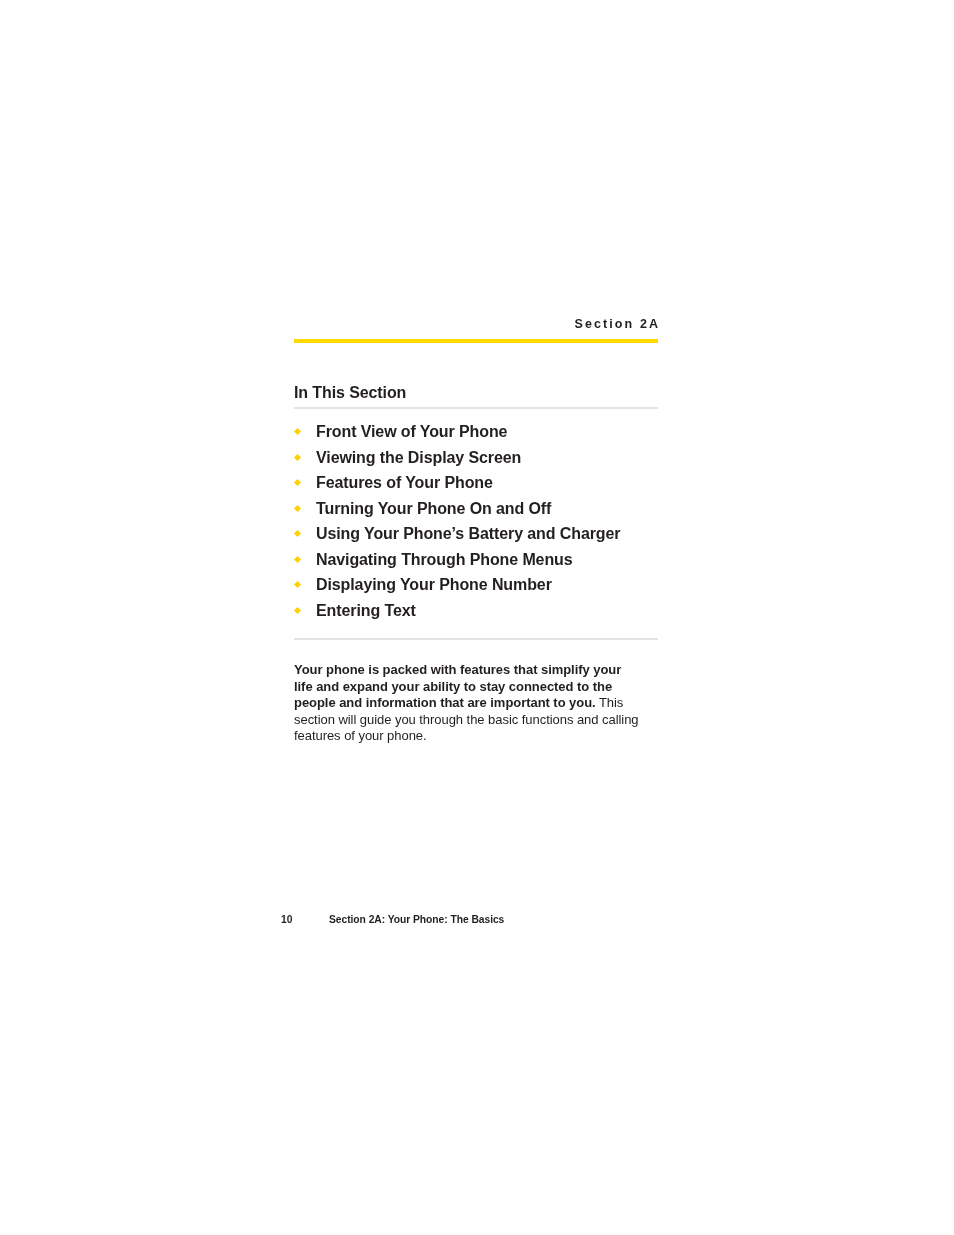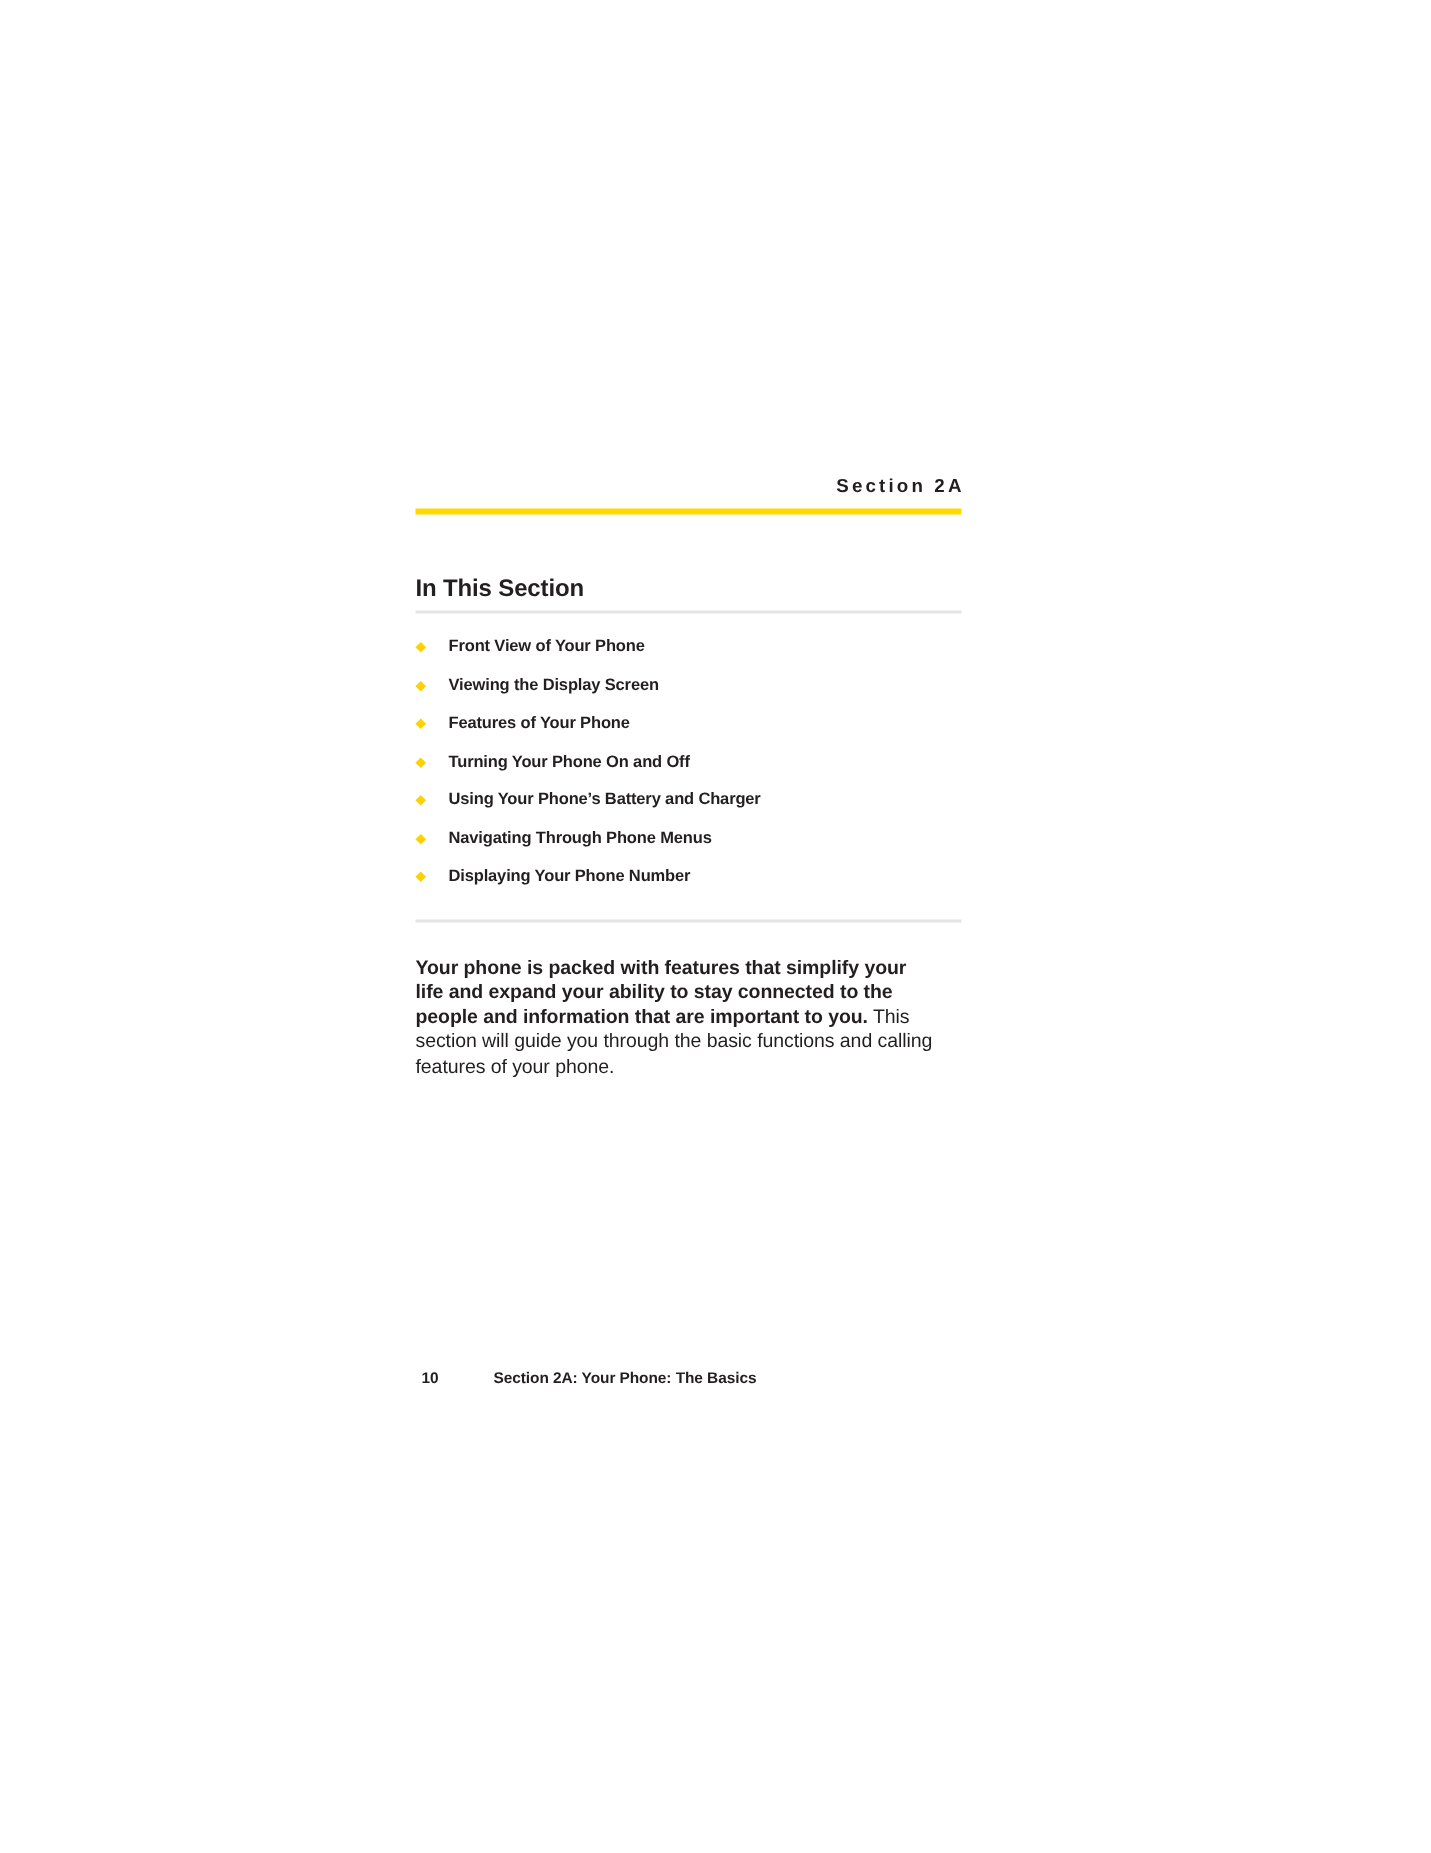--- a/index.html
+++ b/index.html
@@ -25,21 +25,21 @@
     top: 0;
     width: 954px;
     height: 1235px;
     background: #ffffff;
     overflow: hidden;
   }
 
   
   .content {
     position: absolute;
-    left: 277px;
+    left: 294px;
     top: 316px;
     width: 364px;
   }
 
   
   .section-eyebrow {
     text-align: right;
     font-size: 12.5px;
     font-weight: bold;
     letter-spacing: 2.1px;
@@ -93,21 +93,21 @@
     list-style: none;
     margin: 0;
     padding: 0;
     margin-top: 16px;
   }
 
   .toc-item {
     position: relative;
     height: 25.5px;
     padding-left: 22px;
-    font-size: 11px;
+    font-size: 16px;
     font-weight: bold;
     letter-spacing: -0.1px;
     color: #231f20;
     line-height: 13px;
     white-space: nowrap;
   }
 
   .bullet-diamond {
     position: absolute;
     left: 1px;
@@ -209,20 +209,24 @@
         <span class="toc-label">Using Your Phone’s Battery and Charger</span>
       </li>
       <li class="toc-item">
         <span class="bullet-diamond"></span>
         <span class="toc-label">Navigating Through Phone Menus</span>
       </li>
       <li class="toc-item">
         <span class="bullet-diamond"></span>
         <span class="toc-label">Displaying Your Phone Number</span>
       </li>
+      <li class="toc-item">
+        <span class="bullet-diamond"></span>
+        <span class="toc-label">Entering Text</span>
+      </li>
     </ul>
 
     <div class="intro-rule"></div>
 
     <p class="intro-paragraph"><span class="intro-lead">Your phone is packed with features that simplify your life and expand your ability to stay connected to the people and information that are important to you.</span><span class="intro-rest"> This section will guide you through the basic functions and calling features of your phone.</span></p>
 
   </div>
 
   <div class="page-footer">
     <span class="footer-page-number">10</span><span class="footer-section-title">Section 2A: Your Phone: The Basics</span>

